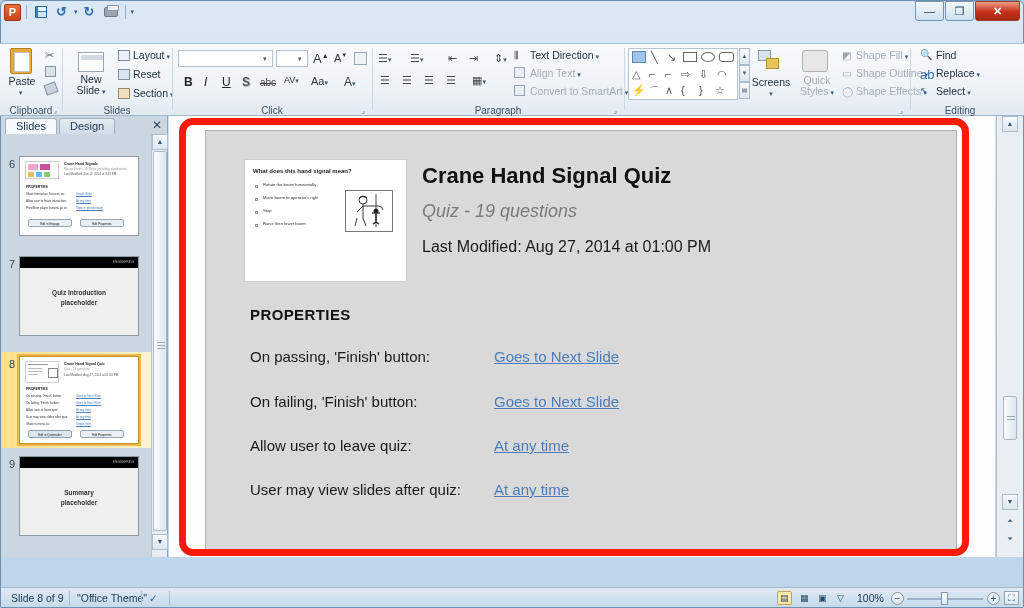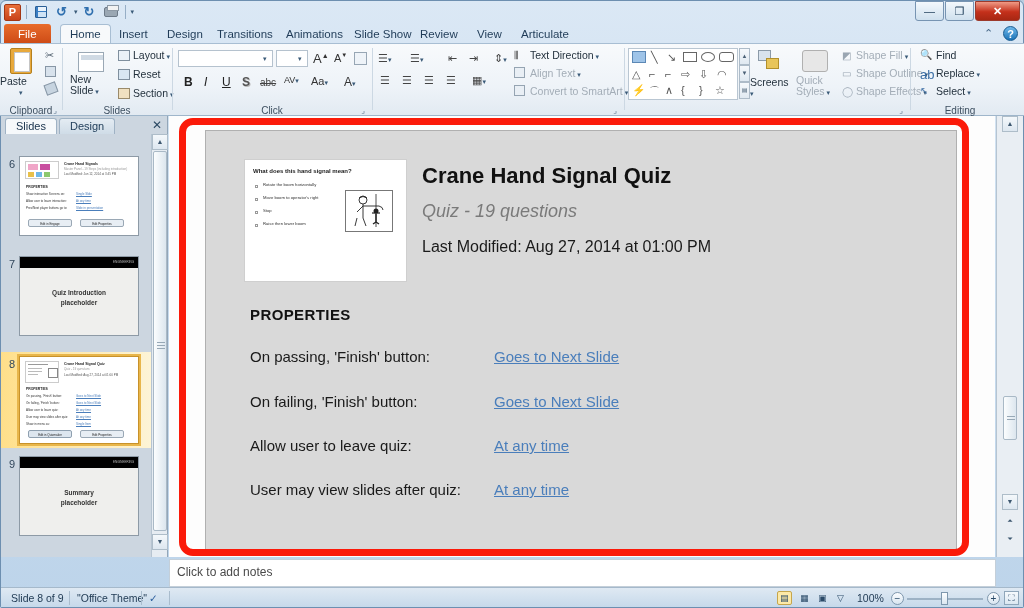--- a/index.html
+++ b/index.html
@@ -98,21 +98,21 @@
   .grp-label {
     position:absolute; bottom:1px; left:0; right:0; text-align:center;
     font-size:10px; color:#3d4f60;
   }
   .grp-div { position:absolute; top:4px; width:1px; height:62px; background:#ccd8e3; }
   .dlg-launch {
     position:absolute; bottom:1px; right:2px; width:10px; height:10px;
     font-size:8px; color:#59738c; line-height:10px; text-align:center;
   }
   .btn-big {
-    position:absolute; text-align:left; font-size:10.5px; color:#24323e;
+    position:absolute; text-align:center; font-size:10.5px; color:#24323e;
     line-height:11px;
   }
   .btn-sm {
     position:absolute; font-size:10.5px; color:#24323e; white-space:nowrap;
     line-height:14px;
   }
   .sq { position:absolute; border:1px solid #9aa8b5; }
   .dim { color:#a3adb7; }
 
   
@@ -258,36 +258,20 @@
       <div class="qat-sep"></div>
       <span class="caret">▾</span>
     </div>
     <div class="win-btns">
       <div class="wb">—</div>
       <div class="wb">❐</div>
       <div class="wb close">✕</div>
     </div>
   </div>
 
-  <div class="tabstrip">
-    <div class="tab file" style="left:4px">File</div>
-    <div class="tab active" style="left:60px">Home</div>
-    <div class="tab" style="left:110px">Insert</div>
-    <div class="tab" style="left:158px">Design</div>
-    <div class="tab" style="left:208px">Transitions</div>
-    <div class="tab" style="left:277px">Animations</div>
-    <div class="tab" style="left:345px">Slide Show</div>
-    <div class="tab" style="left:411px">Review</div>
-    <div class="tab" style="left:468px">View</div>
-    <div class="tab" style="left:512px">Articulate</div>
-    <div class="help-icons">
-      <div class="ic-min-ribbon">⌃</div>
-      <div class="ic-help">?</div>
-    </div>
-  </div>
 
   <div class="ribbon">
 
     <div class="grp" style="left:0;width:62px">
       <div style="position:absolute;left:10px;top:4px;width:22px;height:26px;background:#e8a93c;border:1px solid #b5801f;border-radius:2px">
         <div style="position:absolute;left:3px;top:3px;width:16px;height:20px;background:#fff;border:1px solid #c5c5c5"></div>
       </div>
       <div class="btn-big" style="left:0;top:32px;width:44px">Paste</div>
       <div class="caret" style="position:absolute;left:19px;top:45px">▾</div>
       <div style="position:absolute;left:45px;top:5px;font-size:11px;color:#5d6b78">✂</div>
@@ -347,20 +331,21 @@
       <div style="position:absolute;left:28px;top:30px;font-size:11px;color:#444">☰</div>
       <div style="position:absolute;left:50px;top:30px;font-size:11px;color:#444">☰</div>
       <div style="position:absolute;left:72px;top:30px;font-size:11px;color:#444">☰</div>
       <div style="position:absolute;left:98px;top:30px;font-size:11px;color:#444">▦<span class="caret">▾</span></div>
       <div style="position:absolute;left:140px;top:5px;font-size:11px;color:#444">⫴</div>
       <div class="btn-sm" style="left:156px;top:4px"><span>Text Direction</span><span class="caret"> ▾</span></div>
       <div style="position:absolute;left:140px;top:23px;width:11px;height:11px;background:#e9eff5;border:1px solid #95a4b2"></div>
       <div class="btn-sm dim" style="left:156px;top:22px"><span>Align Text</span><span class="caret"> ▾</span></div>
       <div style="position:absolute;left:140px;top:41px;width:11px;height:11px;background:#e9eff5;border:1px solid #95a4b2"></div>
       <div class="btn-sm dim" style="left:156px;top:40px"><span>Convert to SmartArt</span><span class="caret"> ▾</span></div>
+      <div class="grp-label">Paragraph</div>
       <div class="dlg-launch">⌟</div>
     </div>
     <div class="grp-div" style="left:624px"></div>
 
     <div class="grp" style="left:626px;width:282px">
       <div style="position:absolute;left:2px;top:4px;width:110px;height:52px;background:#fff;border:1px solid #b9c6d2">
         <div style="position:absolute;left:3px;top:2px;width:14px;height:12px;background:#9fc4e8;border:1px solid #5c88b5"></div>
         <div style="position:absolute;left:22px;top:2px;font-size:11px;color:#555">╲</div>
         <div style="position:absolute;left:38px;top:2px;font-size:11px;color:#555">↘</div>
         <div style="position:absolute;left:54px;top:3px;width:14px;height:10px;border:1px solid #666"></div>
@@ -563,21 +548,20 @@
     <div class="sb-arrow" style="top:0;left:5px">▲</div>
     <div class="sb-thumb" style="left:6px;top:280px;height:44px">
       <div style="position:absolute;left:3px;top:19px;width:8px;height:1px;background:#97a8b6"></div>
       <div style="position:absolute;left:3px;top:22px;width:8px;height:1px;background:#97a8b6"></div>
     </div>
     <div class="sb-arrow" style="top:378px;left:5px">▼</div>
     <div class="sb-arrow" style="top:398px;left:5px;border:none;background:transparent">⏶</div>
     <div class="sb-arrow" style="top:416px;left:5px;border:none;background:transparent">⏷</div>
   </div>
 
-  <div class="notes">Click to add notes</div>
 
   <div class="status">
     <div class="st-item" style="left:10px">Slide 8 of 9</div>
     <div class="st-div" style="left:68px"></div>
     <div class="st-item" style="left:76px">"Office Theme"</div>
     <div class="st-div" style="left:140px"></div>
     <div class="st-item" style="left:148px;color:#2a5d9c">✓</div>
     <div class="st-div" style="left:168px"></div>
 
     <div class="view-btn sel" style="left:776px">▤</div>

